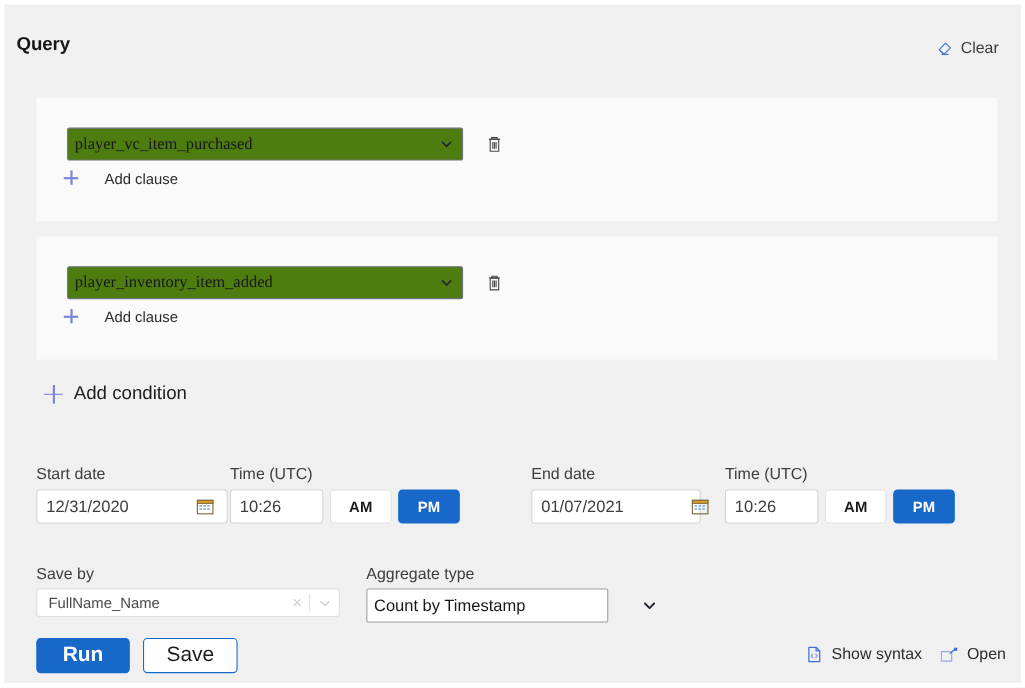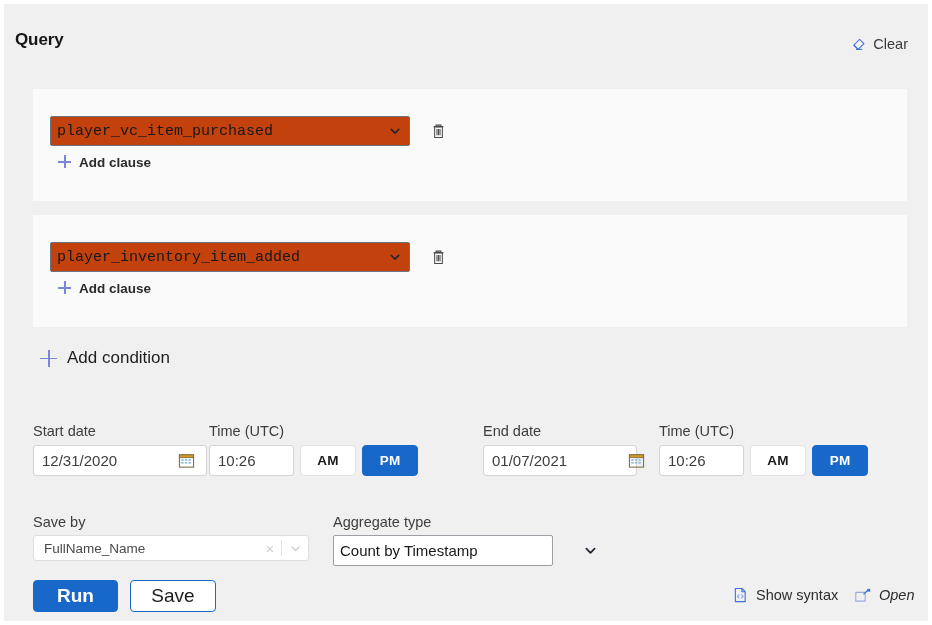--- a/index.html
+++ b/index.html
@@ -75,30 +75,31 @@
     top: 27px;
     display: flex;
     align-items: center;
     gap: 0;
   }
   .clause-select {
     width: 360px;
     height: 30px;
     box-sizing: border-box;
     padding: 2px 26px 2px 6px;
-    font-family: Liberation Mono, monospace;
+    font-family: Liberation Serif, serif;
     font-size: 15px;
     color: #18181b;
-    background: #c2410c;
+    background: #4d7c0f;
     border: 1px solid #6b7280;
     border-radius: 2px;
     appearance: none;
     -webkit-appearance: none;
     outline: none;
     cursor: pointer;
+    margin-left: 11px;
   }
   .select-wrap { position: relative; display: inline-block; }
   .select-wrap .chev {
     position: absolute;
     right: 9px;
     top: 50%;
     transform: translateY(-50%);
     pointer-events: none;
     line-height: 0;
   }
@@ -113,23 +114,23 @@
     border: none;
     padding: 0;
     cursor: pointer;
   }
 
   .add-clause {
     position: absolute;
     left: 25px;
     display: flex;
     align-items: flex-start;
-    gap: 8px;
+    gap: 24px;
     font-size: 13.5px;
-    font-weight: bold;
+    font-weight: normal;
     color: #2b2b2b;
     cursor: pointer;
     user-select: none;
   }
   #add-clause-0 { top: 66px; }
   #add-clause-1 { top: 66px; }
 
   .plus-sm {
     width: 13px; height: 13px;
     position: relative;
@@ -319,21 +320,21 @@
     position: absolute;
     display: flex;
     align-items: center;
     gap: 8px;
     font-size: 14.5px;
     color: #2c2c2c;
     cursor: pointer;
     user-select: none;
   }
   #link-show-syntax { left: 729px; top: 583px; justify-content: flex-end; }
-  #link-open { left: 851px; top: 583px; font-style: italic; }
+  #link-open { left: 851px; top: 583px; }
   .foot-link .ico { line-height: 0; }
 </style>
 </head>
 <body>
 
 <div class="panel">
 
   <div class="panel-header">
     <div class="panel-title">Query</div>
     <div class="clear-link" id="clear-link">

